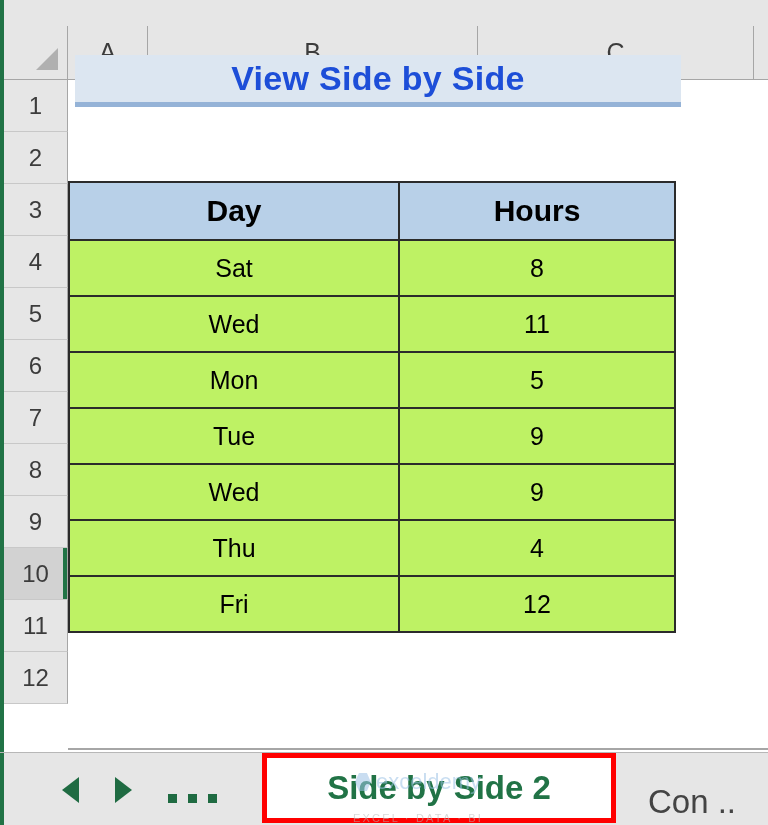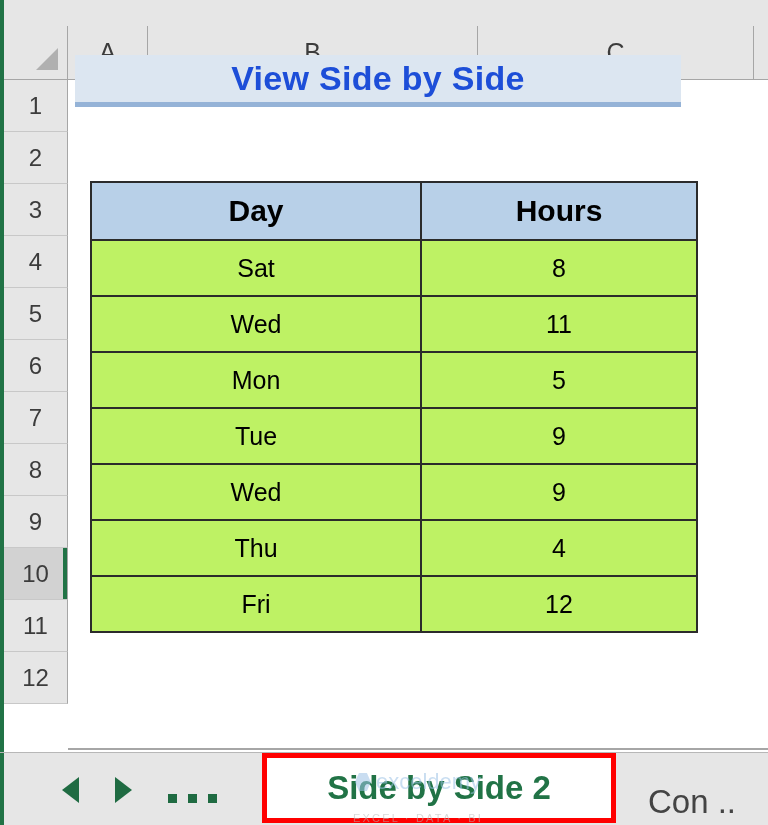--- a/index.html
+++ b/index.html
@@ -153,21 +153,21 @@
     font-size: 34px;
     font-weight: bold;
     color: #1d4ed8;
     letter-spacing: 0.3px;
     font-family: "Liberation Sans", sans-serif;
   }
 
   
   .data-table {
     position: absolute;
-    left: 86px;
+    left: 64px;
     top: 181px;
     width: 606px;
     border-collapse: collapse;
     table-layout: fixed;
     border-radius: 9px;
   }
   .data-table td, .data-table th {
     border: 2px solid #2b2b2b;
     height: 54px;
     text-align: center;

